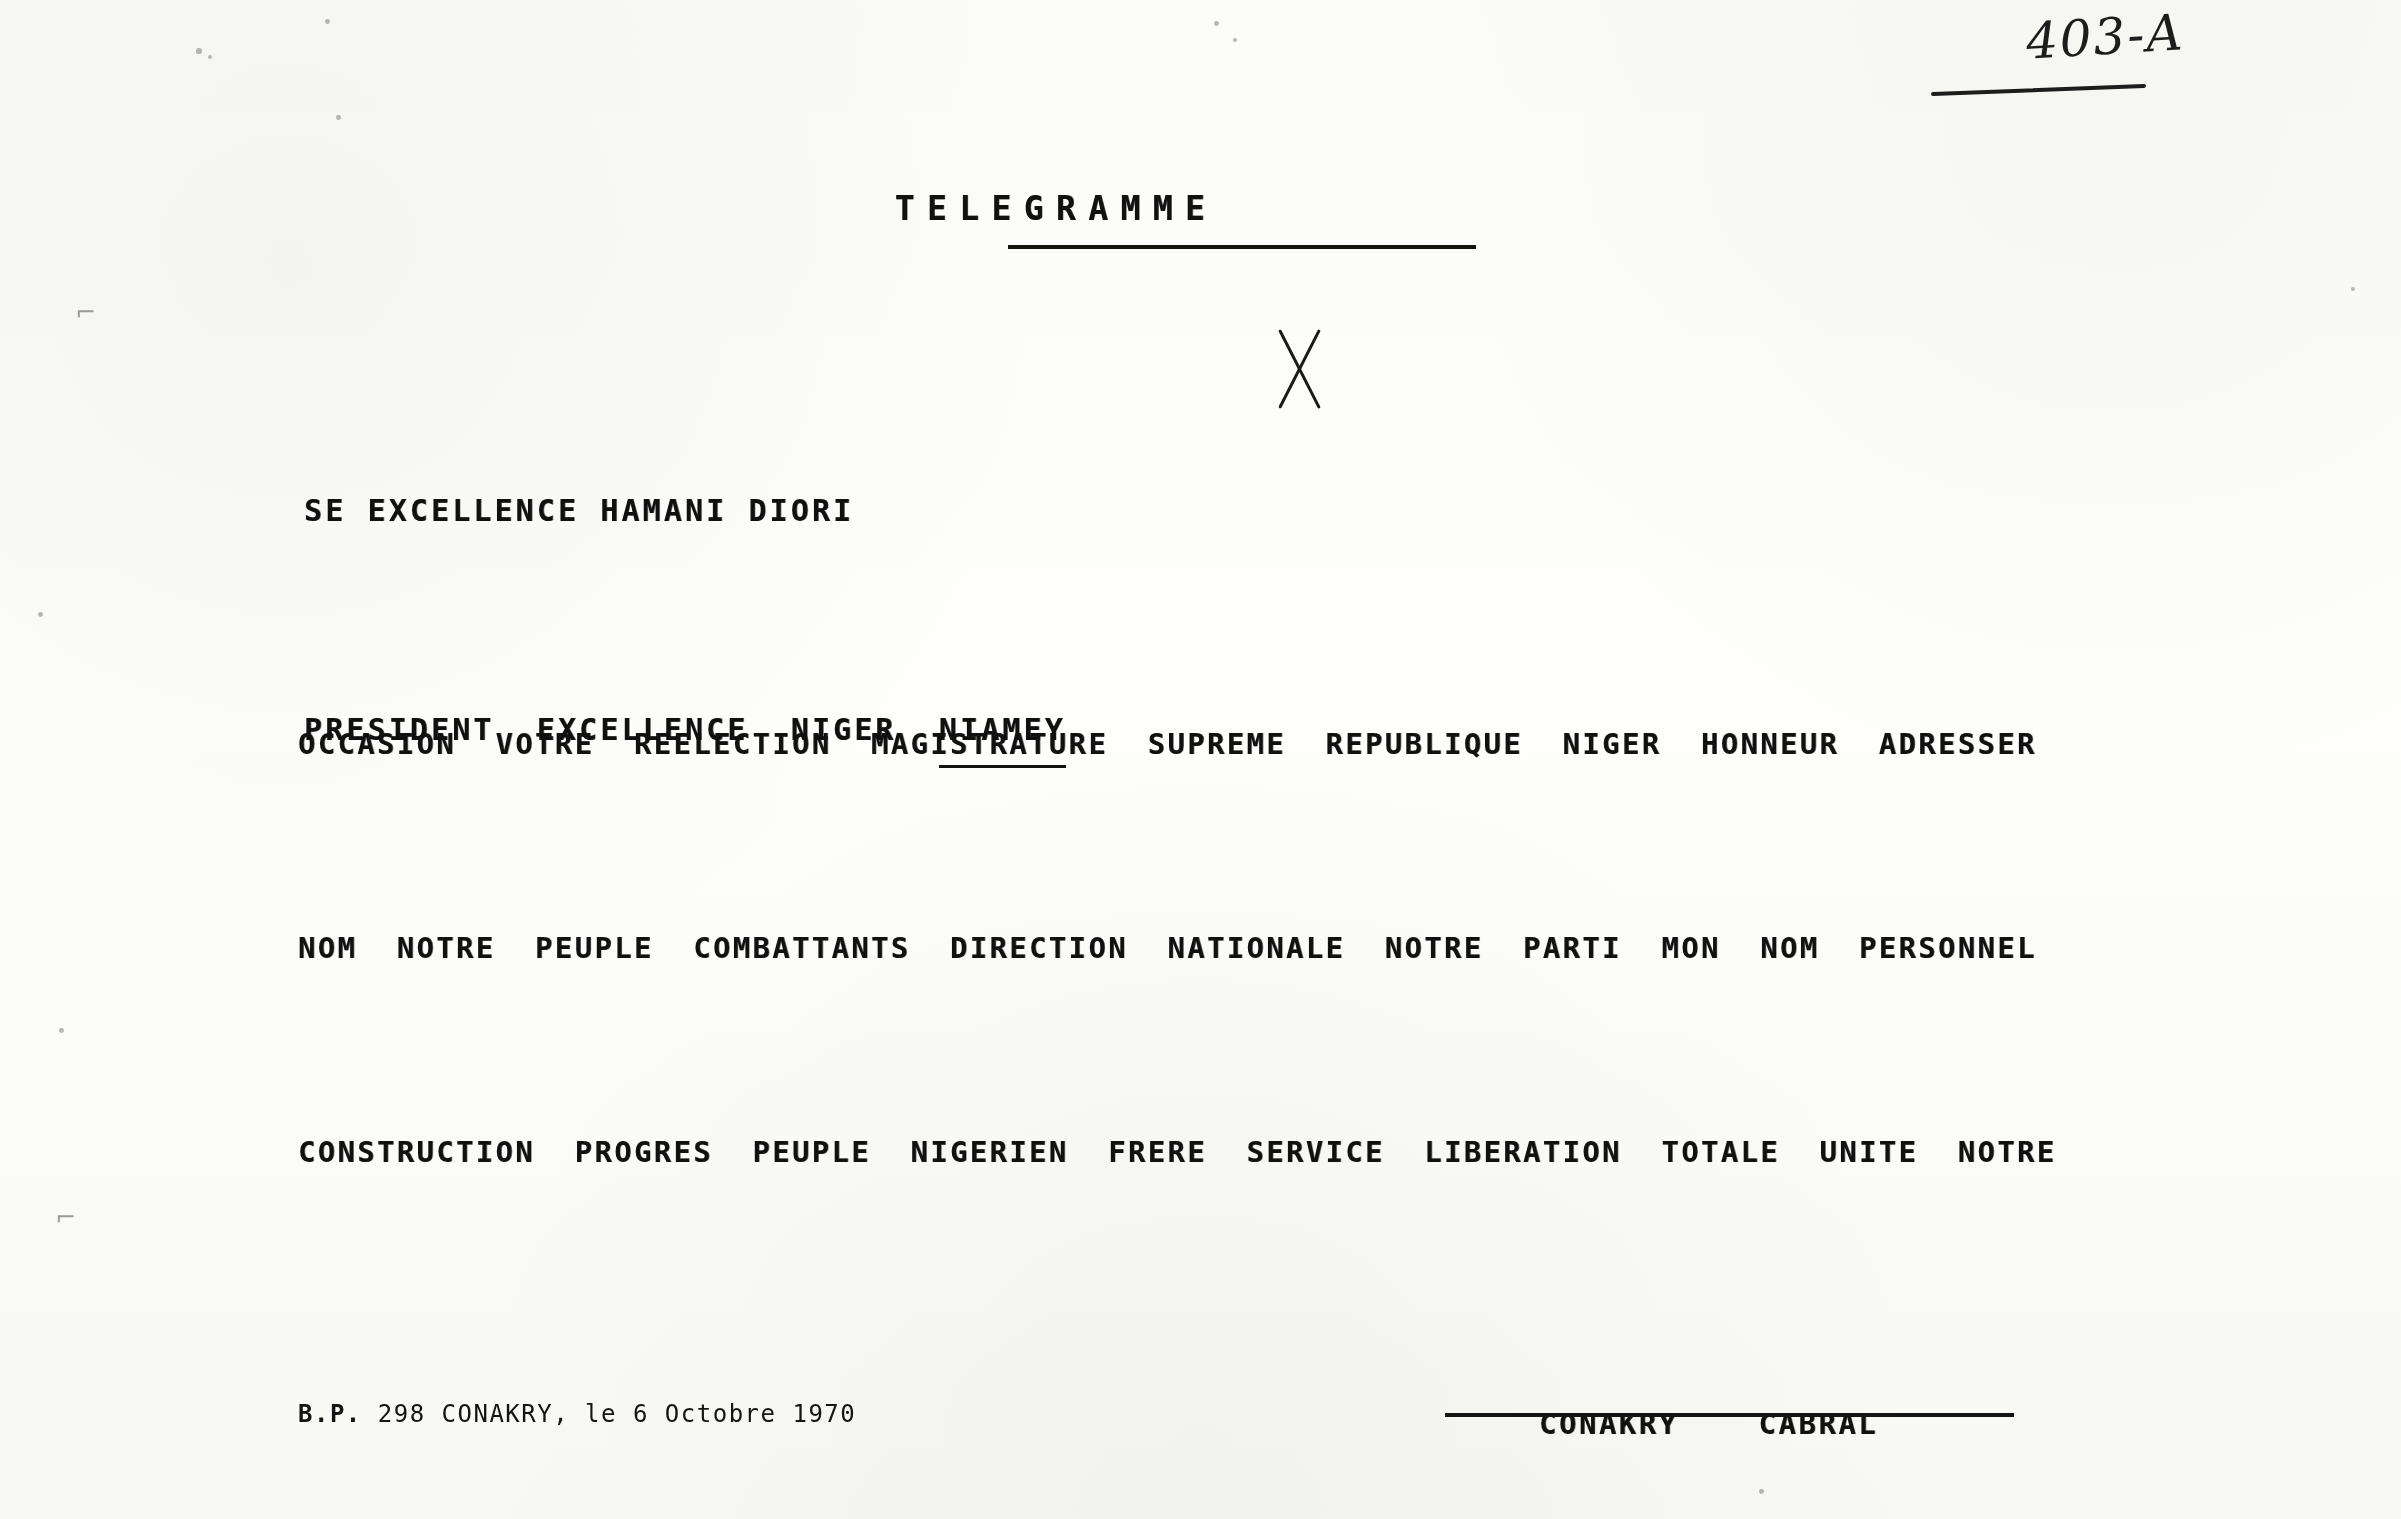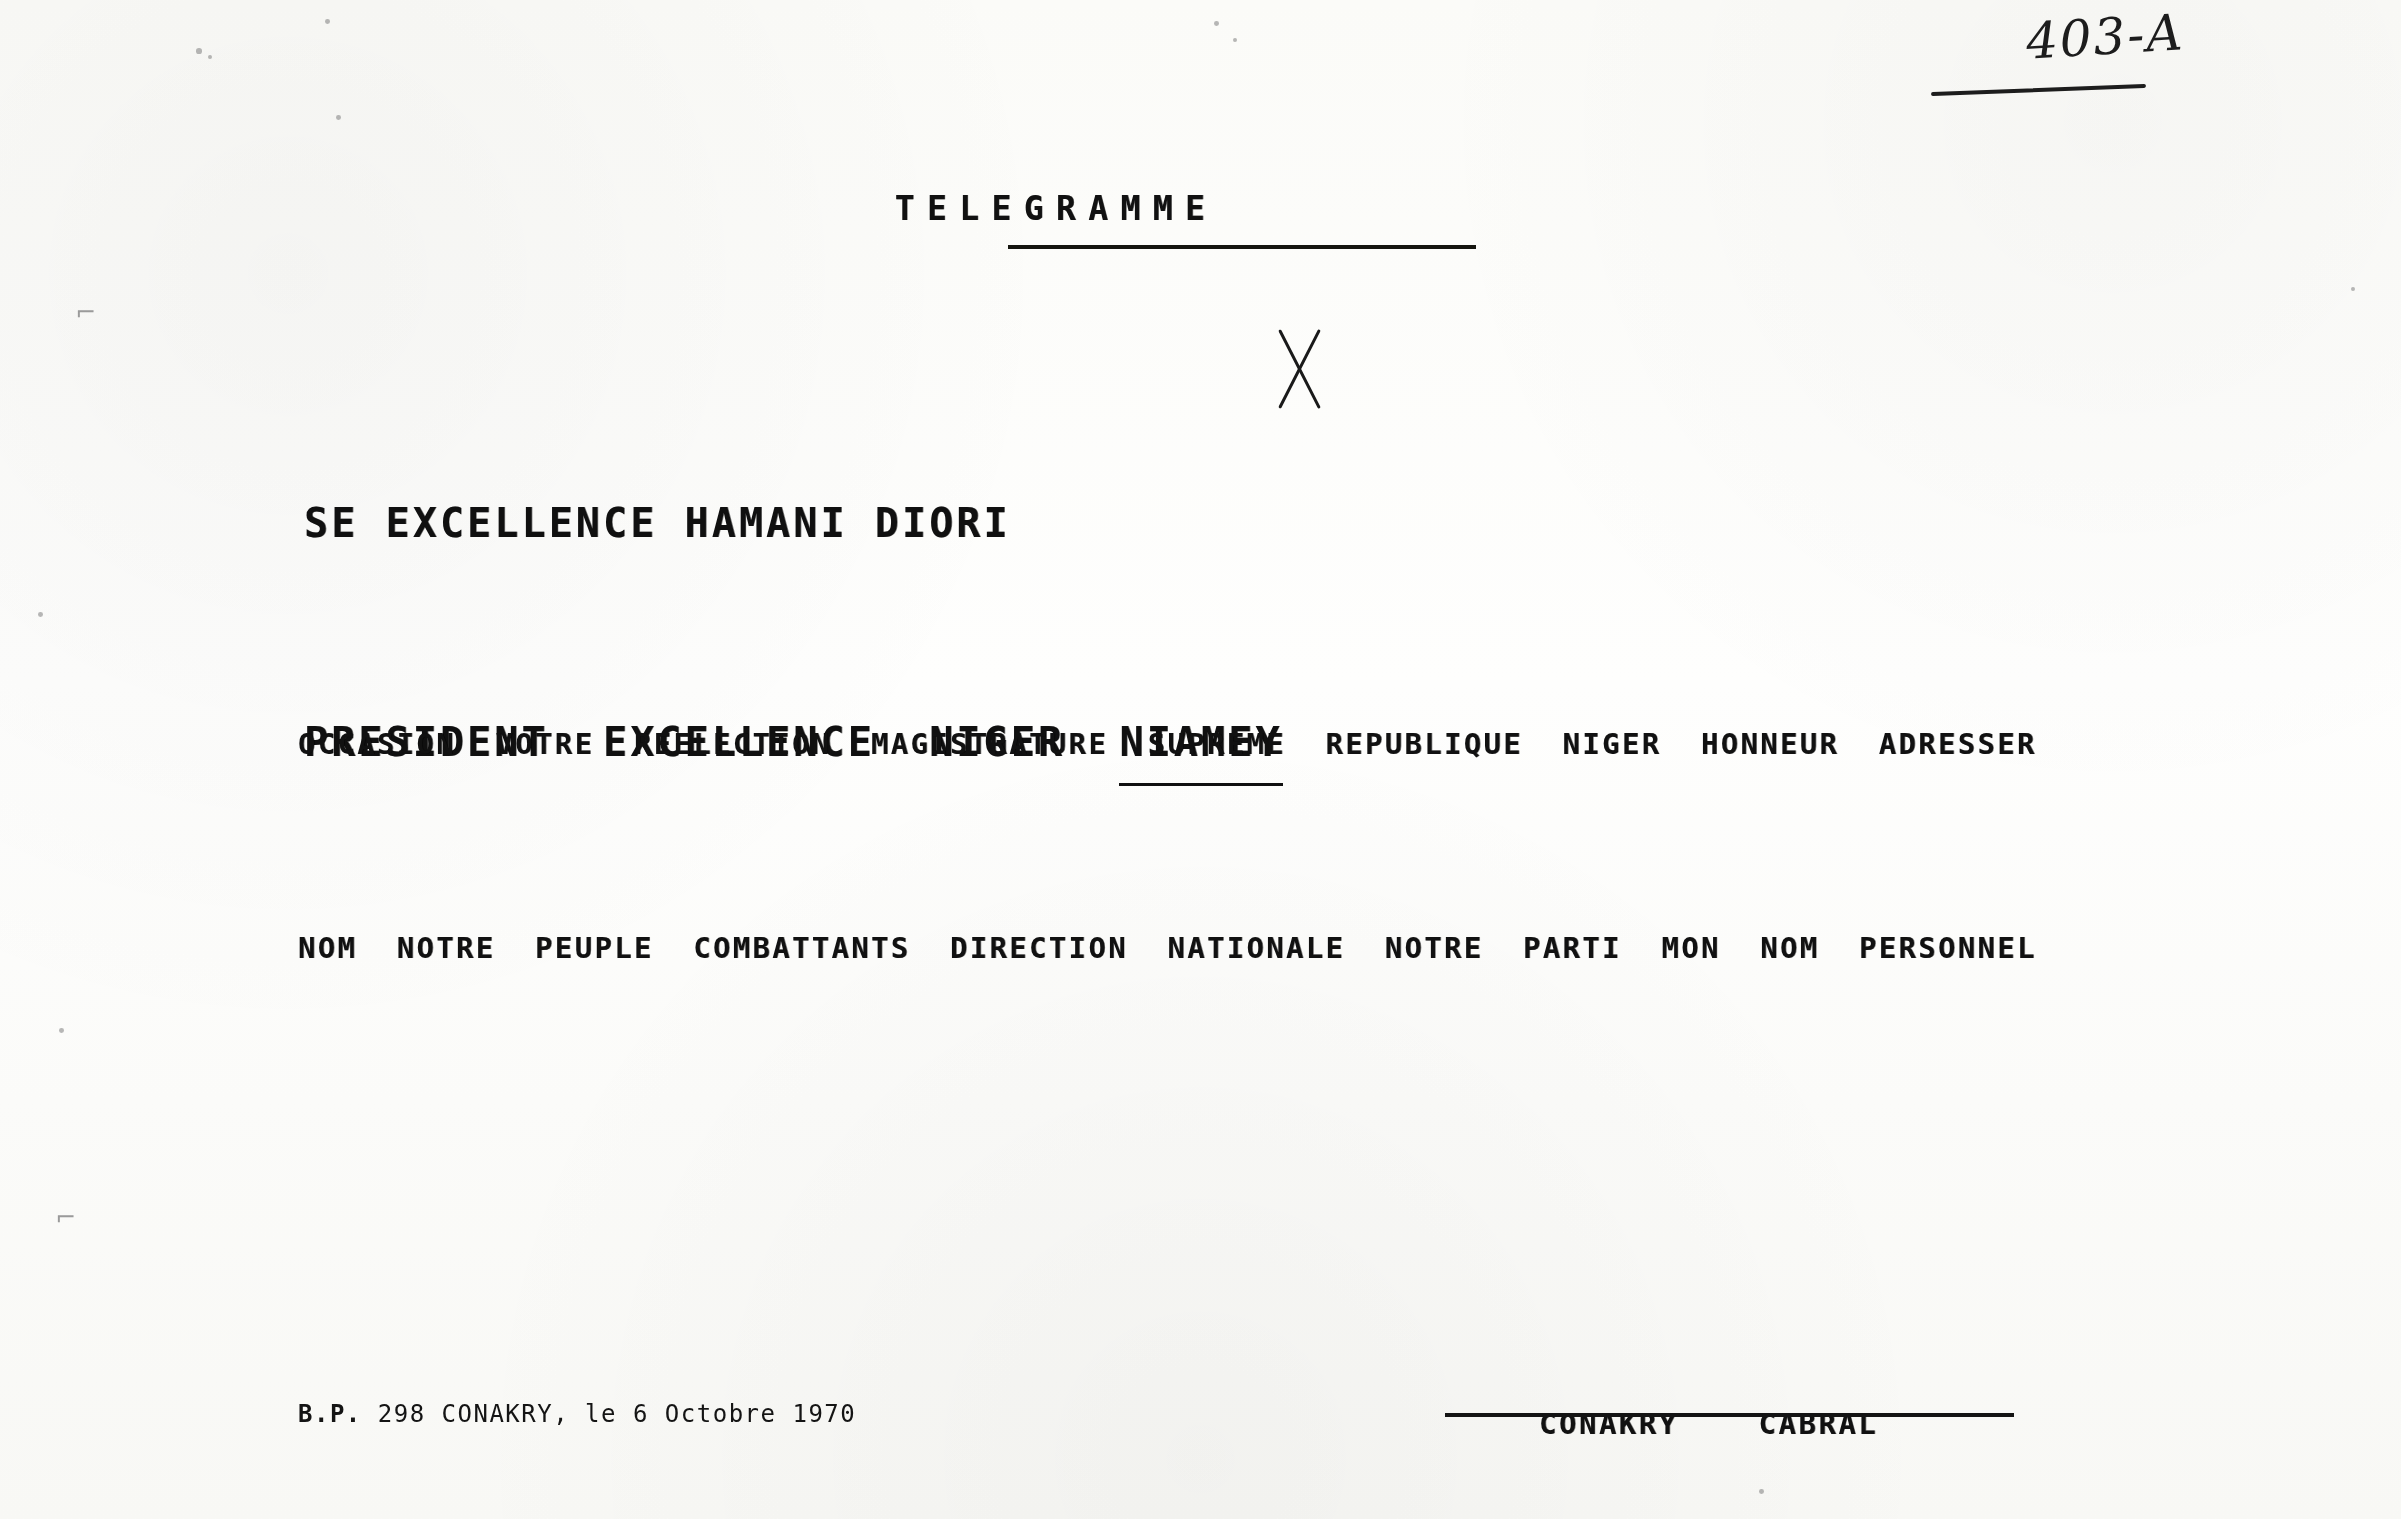--- a/index.html
+++ b/index.html
@@ -78,22 +78,22 @@
     top: 245px;
     width: 468px;
     height: 3.8px;
     background: #15150f;
   }
 
   
   .addressee {
     position: absolute;
     left: 304px;
-    top: 341px;
-    font-size: 40px;
+    top: 328px;
+    font-size: 30px;
     font-weight: bold;
     letter-spacing: 3.1px;
     line-height: 73px;
     color: #101010;
     text-shadow: 0.7px 0.3px 0 rgba(0,0,0,0.5);
     white-space: pre;
   }
   .addressee .city {
     border-bottom: 3.8px solid #111;
     padding-bottom: 18px;
@@ -208,20 +208,21 @@
   </div>
 
   <div class="x-mark">
     <span class="a"></span>
     <span class="b"></span>
   </div>
 
   <div class="body-text">
     <span class="line">OCCASION  VOTRE  REELECTION  MAGISTRATURE  SUPREME  REPUBLIQUE  NIGER  HONNEUR  ADRESSER</span>
     <span class="line">NOM  NOTRE  PEUPLE  COMBATTANTS  DIRECTION  NATIONALE  NOTRE  PARTI  MON  NOM  PERSONNEL</span>
+    <span class="line">CONSTRUCTION  PROGRES  PEUPLE  NIGERIEN  FRERE  SERVICE  LIBERATION  TOTALE  UNITE  NOTRE</span>
     
     
     
     
     
     
   </div>
 
   <div class="signature">
     <div>CONAKRY    CABRAL</div>

